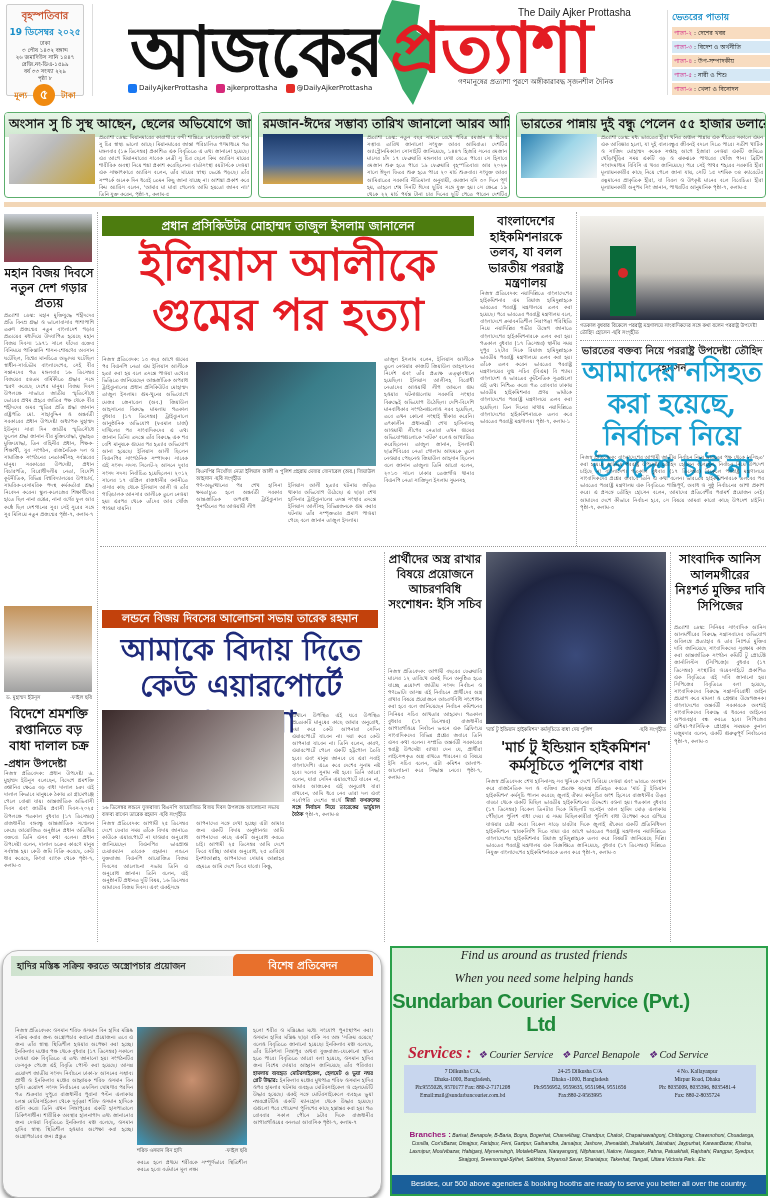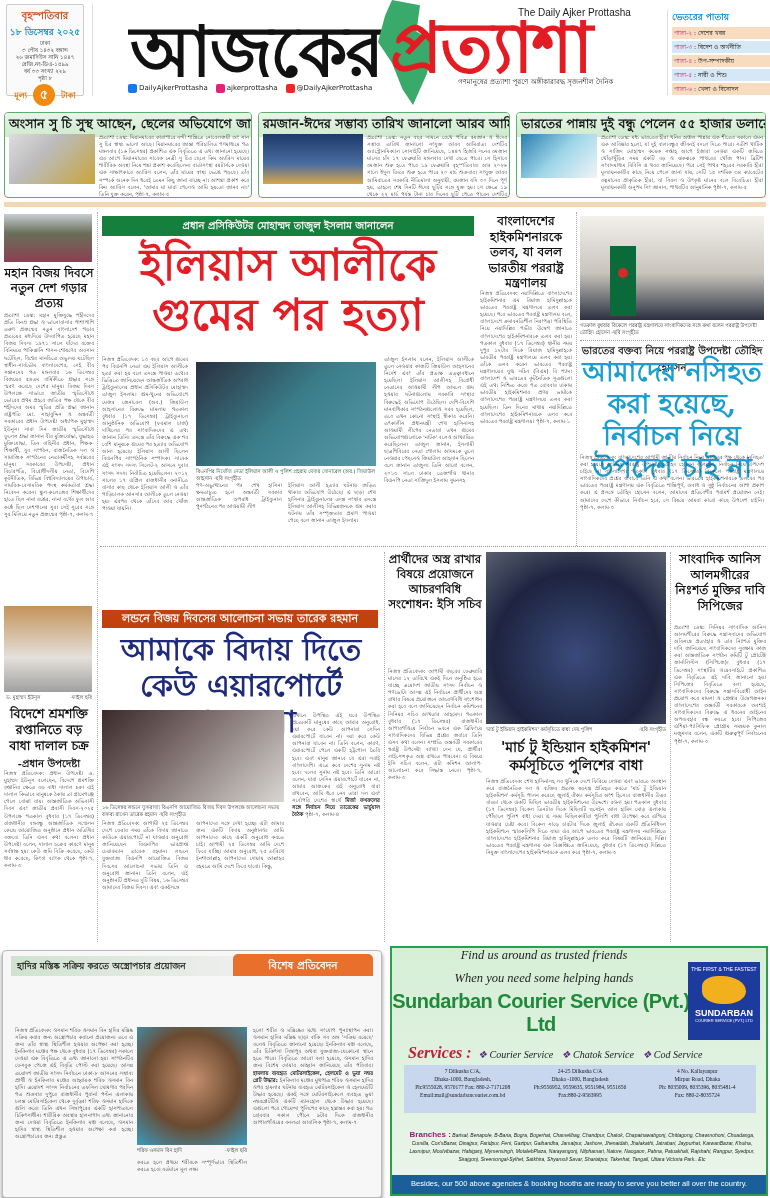--- a/index.html
+++ b/index.html
@@ -28,29 +28,29 @@
 .inside .ih{color:#1a8fc9;font-weight:bold;font-size:9px;margin-bottom:2px}
 .inside .ii{font-size:6px;height:12px;line-height:12px;margin-bottom:2px;padding-left:2px}
 .inside .ii:nth-child(even){background:#f8dcc0}
 .inside .ii:nth-child(odd){background:#d6e8f5}
 .inside .pg{color:#d02080}
 
 .topbox{border:1px solid #5cae6c;border-radius:4px;background:#fff;overflow:hidden}
 .topbox .th{font-weight:bold;font-size:12.5px;padding:2px 4px;background:linear-gradient(#e8f5e8,#cfe9cf);color:#111;white-space:nowrap;overflow:hidden}
 .rule{height:5px;background:#f2d6b6}
 
-.kicker{background:#15803d;color:#fff;font-weight:bold;font-size:10px;text-align:center;line-height:20px;white-space:nowrap;overflow:hidden}
+.kicker{background:#4d7c0f;color:#fff;font-weight:bold;font-size:12px;text-align:center;line-height:20px;white-space:nowrap;overflow:hidden}
 .bigred{color:#e51d24;font-weight:bold;font-size:44px;line-height:50px;text-align:center;font-family:"DejaVu Serif",serif}
 .h-blue{color:#1a9fd0;font-weight:bold;font-size:27px;line-height:32px;text-align:center;font-family:"DejaVu Serif",serif}
 .h-navy{color:#1e2a7a;font-weight:bold;font-size:30px;line-height:36px;text-align:center;font-family:"DejaVu Serif",serif}
 .greykick{background:#c2410c;color:#fff;font-size:11px;font-weight:bold;text-align:center;line-height:18px}
 .h-side{font-weight:bold;text-align:center;color:#111;font-family:"DejaVu Serif",serif}
 .dotline{border-top:1px dotted #999}
 
-.special{left:2px;top:950px;width:380px;height:248px;border:1px solid #bbb;border-radius:4px;background:#f7f7f7;box-shadow:0 3px 4px #888}
+.special{left:2px;top:950px;width:380px;height:248px;border:1px solid #bbb;border-radius:16px;background:#f7f7f7;box-shadow:0 3px 4px #888}
 .spk{position:absolute;left:8px;top:5px;width:225px;height:20px;background:linear-gradient(90deg,#cfe3cf,#eee);font-size:9px;font-weight:bold;line-height:20px;padding-left:6px;color:#222}
 .spbadge{position:absolute;right:8px;top:3px;width:140px;height:22px;background:#e8702c;color:#fff;font-weight:bold;font-size:10.5px;line-height:22px;text-align:center;border-radius:5px 5px 0 0}
 
 .ad{left:390px;top:946px;width:378px;height:250px;border:2px solid #2aa04a;background:linear-gradient(#d6eed6,#eaf6ea)}
 .ad .l1{font-family:"Liberation Serif",serif;font-style:italic;font-size:12.5px;text-align:center;color:#222}
 .ad .brand{font-family:"Liberation Sans",sans-serif;font-weight:bold;color:#1f8a3a;font-size:20px;text-align:center;letter-spacing:-0.5px}
 .ad .sub{font-family:"Liberation Serif",serif;font-style:italic;color:#c0203a;font-size:10px;text-align:center}
 .ad .svc{font-family:"Liberation Serif",serif;font-size:10px;color:#222;font-style:italic}
 .ad .svch{color:#c0203a;font-weight:bold;font-size:16px;font-style:italic}
 .tiger{position:absolute;right:6px;top:14px;width:72px;height:78px;background:#1c3b9c;color:#fff;text-align:center}
@@ -60,21 +60,21 @@
 .ob{display:flex;background:#c8d6ee;font-family:"Liberation Serif",serif;font-size:5.5px;line-height:8px;height:48px;color:#222;padding-top:2px}
 .branches{position:absolute;left:14px;top:183px;width:352px;font-family:"Liberation Sans",sans-serif;font-style:italic;font-size:5px;line-height:8px;color:#222;text-align:center}
 .branches b{color:#9a1a7a;font-size:8px;font-style:normal}
 .adfoot{position:absolute;left:0;bottom:0;width:100%;height:19px;background:#1a5f9a;color:#fff;font-size:7.5px;text-align:center;line-height:17px;font-family:"Liberation Sans",sans-serif}
 </style>
 </head>
 <body>
 
 <div class="abs datebox">
   <div class="d1">বৃহস্পতিবার</div>
-  <div class="d2">১৮ ডিসেম্বর ২০২৫</div>
+  <div class="d2">19 ডিসেম্বর ২০২৫</div>
   <div class="d3">ঢাকা</div>
   <div class="d3">৩ পৌষ ১৪৩২ বঙ্গাব্দ</div>
   <div class="d3">২৬ জমাদিউস সানি ১৪৪৭</div>
   <div class="d3">রেজি.নং-ডিএ-১৫৯৯</div>
   <div class="d3">বর্ষ ৩৩ সংখ্যা ২২৯</div>
   <div class="d3">পৃষ্ঠা ৮</div>
   <div class="price">
     <span class="pl">মূল্য</span>
     <span class="pc">৫</span>
     <span class="pl">টাকা</span>
@@ -120,21 +120,21 @@
 </div>
 <div class="abs rule" style="left:4px;top:202px;width:762px"></div>
 
 <div class="abs photo" style="left:4px;top:214px;width:88px;height:48px;background:linear-gradient(180deg,#c9ced6,#6a6f5a 40%,#8a4050)"></div>
 <div class="abs h-side" style="left:4px;top:266px;width:90px;font-size:12px;line-height:15px">মহান বিজয় দিবসে নতুন দেশ গড়ার প্রত্যয়</div>
 <div class="abs txt" style="left:4px;top:312px;width:90px;height:230px"><span>প্রত্যাশা ডেস্ক: মহান মুক্তিযুদ্ধে শহীদদের প্রতি বিনম্র শ্রদ্ধা ও ভালোবাসার পাশাপাশি তরুণ প্রজন্মের নতুন বাংলাদেশ গড়ার প্রত্যয়ের মধ্যদিয়ে উদযাপিত হয়েছে মহান বিজয় দিবস। ১৯৭১ সালে যাঁদের রক্তের বিনিময়ে পাকিস্তানি শাসন-শোষণের অবসান ঘটেছিল, বিশ্বের মানচিত্রে অভ্যুদয় ঘটেছিল স্বাধীন-সার্বভৌম বাংলাদেশের, সেই বীর সন্তানদের গত মঙ্গলবার ১৬ ডিসেম্বর বিজয়ের ৫৪তম বার্ষিকীতে শ্রদ্ধার সঙ্গে স্মরণ করেছে দেশের মানুষ। বিজয় দিবস উপলক্ষে সাভারে জাতীয় স্মৃতিসৌধে ভোরের প্রথম প্রহরে জাতির পক্ষ থেকে বীর শহীদদের অমর স্মৃতির প্রতি শ্রদ্ধা জানান রাষ্ট্রপতি মো. সাহাবুদ্দিন ও অন্তর্বর্তী সরকারের প্রধান উপদেষ্টা অধ্যাপক মুহাম্মদ ইউনূস। সারা দিন জাতীয় স্মৃতিসৌধে ফুলেল শ্রদ্ধা জানান বীর মুক্তিযোদ্ধা, যুদ্ধাহত মুক্তিযোদ্ধা, তিন বাহিনীর প্রধান, শিক্ষক-শিক্ষার্থী, যুব সংগঠন, রাজনৈতিক দল ও সামাজিক সংগঠনের নেতাকর্মীসহ সর্বস্তরের মানুষ। সরকারের উপদেষ্টা, প্রধান বিচারপতি, বিরোধীদলীয় নেতা, বিদেশি কূটনীতিক, বিভিন্ন বিশ্ববিদ্যালয়ের উপাচার্য, সামরিক-বেসামরিক পদস্থ কর্মকর্তারা শ্রদ্ধা নিবেদন করেন। স্কুল-কলেজের শিক্ষার্থীদের হাতে ছিল নানা রঙের, নানা বর্ণের ফুল আর কণ্ঠে ছিল দেশগানের সুর। সেই সুরের সঙ্গে সুর মিলিয়ে নতুন প্রজন্মের</span> <span>পৃষ্ঠা-৭, কলাম-৭</span></div>
 
 <div class="abs photo" style="left:4px;top:606px;width:88px;height:86px;background:linear-gradient(180deg,#c4935a,#e4e0da 60%,#a0a0a0)"></div>
 <div class="abs cap" style="left:6px;top:694px;width:86px"><span>ড. মুহাম্মদ ইউনূস</span> <span style="float:right">-ফাইল ছবি</span></div>
 <div class="abs h-side" style="left:4px;top:706px;width:90px;font-size:12.5px;line-height:16px">বিদেশে শ্রমশক্তি রপ্তানিতে বড় বাধা দালাল চক্র</div>
-<div class="abs" style="left:4px;top:756px;width:90px;text-align:center;font-weight:bold;font-size:10px;font-family:'DejaVu Serif',serif">-প্রধান উপদেষ্টা</div>
+<div class="abs" style="left:4px;top:756px;width:90px;text-align:left;font-weight:bold;font-size:10px;font-family:'DejaVu Serif',serif">-প্রধান উপদেষ্টা</div>
 <div class="abs txt" style="left:4px;top:770px;width:90px;height:172px"><span>নিজস্ব প্রতিবেদক: প্রধান উপদেষ্টা ড. মুহাম্মদ ইউনূস বলেছেন, বিদেশে শ্রমশক্তি রপ্তানির ক্ষেত্রে বড় বাধা দালাল চক্র। এই দালাল কিভাবে মানুষকে ঠকায় তা গ্রামেগঞ্জে গেলে বোঝা যায়। আন্তর্জাতিক অভিবাসী দিবস এবং জাতীয় প্রবাসী দিবস-২০২৫ উপলক্ষে গতকাল বুধবার (১৭ ডিসেম্বর) রাজধানীর বঙ্গবন্ধু আন্তর্জাতিক সম্মেলন কেন্দ্রে আয়োজিত অনুষ্ঠানে প্রধান অতিথির বক্তব্যে তিনি এসব কথা বলেন। প্রধান উপদেষ্টা বলেন, দালাল চক্রের কারণে মানুষ সর্বস্বান্ত হয়। কেউ জমি বিক্রি করেছে, কেউ ধার করেছে, কিংবা ব্যাংক থেকে</span> <span>পৃষ্ঠা-৭, কলাম-৩</span></div>
 
 <div class="abs" style="left:97px;top:212px;width:1px;height:730px;border-left:1px dotted #aaa"></div>
 
 <div class="abs kicker" style="left:102px;top:216px;width:372px">প্রধান প্রসিকিউটর মোহাম্মদ তাজুল ইসলাম জানালেন</div>
 <div class="abs bigred" style="left:102px;top:240px;width:372px">ইলিয়াস আলীকে</div>
 <div class="abs bigred" style="left:102px;top:290px;width:372px">গুমের পর হত্যা</div>
 <div class="abs txt" style="left:102px;top:356px;width:86px;height:186px">নিজস্ব প্রতিবেদক: ১৩ বছর আগে গুমের পর বিএনপি নেতা এম ইলিয়াস আলীকে হত্যা করা হয় বলে তদন্তে পাওয়া তথ্যের ভিত্তিতে জানিয়েছেন আন্তর্জাতিক অপরাধ ট্রাইব্যুনালের প্রধান প্রসিকিউটর মোহাম্মদ তাজুল ইসলাম। গুম-খুনের অভিযোগে মেজর জেনারেল (অব.) জিয়াউল আহসানের বিরুদ্ধে মামলায় গতকাল বুধবার (১৭ ডিসেম্বর) ট্রাইব্যুনালে আনুষ্ঠানিক অভিযোগ (ফরমাল চার্জ) দাখিলের পর সাংবাদিকদের এ তথ্য জানান তিনি। তদন্তে তাঁর বিরুদ্ধে এক শর বেশি মানুষকে গুমের পর হত্যার অভিযোগ আনা হয়েছে। ইলিয়াস আলী ছিলেন বিএনপির সাংগঠনিক সম্পাদক। সাবেক এই সংসদ সদস্য সিলেট-২ আসনে দুবার সংসদ সদস্য নির্বাচিত হয়েছিলেন। ২০১২ সালের ১৭ এপ্রিল রাজধানীর বনানীতে বাসার কাছ থেকে ইলিয়াস আলী ও তাঁর গাড়িচালক আনসার আলীকে তুলে নেওয়া হয়। এরপর থেকে তাঁদের আর খোঁজ পাওয়া যায়নি।</div>
 <div class="abs photo" style="left:196px;top:362px;width:180px;height:104px;background:linear-gradient(135deg,#2a3040,#3a7e8a 50%,#5a9aa8)"></div>
 <div class="abs cap" style="left:196px;top:468px;width:180px"><span>বিএনপির নিখোঁজ নেতা ইলিয়াস আলী ও পুলিশ প্রহরায় মেজর জেনারেল (অব.) জিয়াউল আহসান</span> <span>-ছবি সংগৃহীত</span></div>
@@ -185,30 +185,24 @@
   <div class="photo" style="position:absolute;left:134px;top:76px;width:110px;height:118px;background:radial-gradient(circle at 50% 45%,#c89070,#6a4a30 55%,#3a9ac0)"></div>
   <div class="cap" style="position:absolute;left:134px;top:196px;width:110px"><span>শরিফ ওসমান বিন হাদি</span> <span style="float:right">-ফাইল ছবি</span></div>
   <div class="txt" style="position:absolute;left:134px;top:208px;width:110px;height:28px">করতে হলে প্রথমে শরীরকে সম্পূর্ণভাবে স্থিতিশীল করতে হবে। বর্তমানে মূল লক্ষ্য</div>
   <div class="txt" style="position:absolute;left:250px;top:76px;width:120px;height:160px"><span>হলো শরীর ও মস্তিষ্কের মধ্যে সংযোগ পুনঃস্থাপন করা। ওসমান হাদির মস্তিষ্ক ছাড়া বাকি সব অঙ্গ 'সক্রিয় রয়েছে' বলেও বিবৃতিতে জানানো হয়েছে। ইনকিলাব মঞ্চ বলেছে, তাঁর চিকিৎসা সিঙ্গাপুর অথবা যুক্তরাজ্য-যেকোনো স্থানে হতে পারে। বিবৃতিতে আরো বলা হয়েছে, ওসমান হাদির জন্য বিশেষ দোয়ার আহ্বান জানিয়েছে তাঁর পরিবার।</span> <b>হামলায় ব্যবহৃত মোটরসাইকেল, হেলমেট ও ভুয়া নম্বর প্লেট উদ্ধার:</b> <span>ইনকিলাব মঞ্চের মুখপাত্র শরিফ ওসমান হাদির ওপর হামলার ঘটনায় ব্যবহৃত মোটরসাইকেল ও হেলমেটটি উদ্ধার হয়েছে। একই সঙ্গে মোটরসাইকেলে ব্যবহৃত ভুয়া নম্বরপ্লেটটিও একটি ম্যানহোল থেকে উদ্ধার হয়েছে। এগুলো পরে গোয়েন্দা পুলিশের কাছে হস্তান্তর করা হয়। গত রোববার সকাল পৌনে ৯টার দিকে রাজধানীর আগারগাঁওয়ের বনলতা আবাসিক</span> <span>পৃষ্ঠা-৭, কলাম-৭</span></div>
 </div>
 
 <div class="abs ad">
   <div class="l1" style="padding-right:70px">Find us around as trusted friends</div>
   <div class="l1" style="margin-top:8px;padding-right:70px">When you need some helping hands</div>
   <div class="brand" style="padding-right:76px;margin-top:4px">Sundarban Courier Service (Pvt.) Ltd</div>
-  <div class="tiger">
-    <div style="font-size:5px;margin-top:4px;font-family:'Liberation Sans',sans-serif">THE FIRST &amp; THE FASTEST</div>
-    <div style="width:44px;height:28px;margin:4px auto;background:#f2b01e;border-radius:40% 60% 50% 50%"></div>
-    <div style="font-size:9px;font-weight:bold;font-family:'Liberation Sans',sans-serif">SUNDARBAN</div>
-    <div style="font-size:4px;font-family:'Liberation Sans',sans-serif">COURIER SERVICE (PVT.) LTD</div>
-  </div>
   <div class="svc" style="position:absolute;left:16px;top:96px">
     <span class="svch">Services :</span>
     <span style="color:#5e2a7c;margin-left:4px">❖</span> <span>Courier Service</span>
-    <span style="color:#5e2a7c;margin-left:6px">❖</span> <span>Chatok Service</span>
+    <span style="color:#5e2a7c;margin-left:6px">❖</span> <span>Parcel Benapole</span>
     <span style="color:#5e2a7c;margin-left:6px">❖</span> <span>Cod Service</span>
   </div>
   <div class="offices">
     <div class="ob">
       <div>
           <div>7 Dilkusha C/A,</div>
           <div>Dhaka-1000, Bangladesh,</div>
           <div>Ph:9555028, 9570177 Fax: 880-2-7171208</div>
           <div>Email:mail@sundarbancourier.com.bd</div>
         </div>

